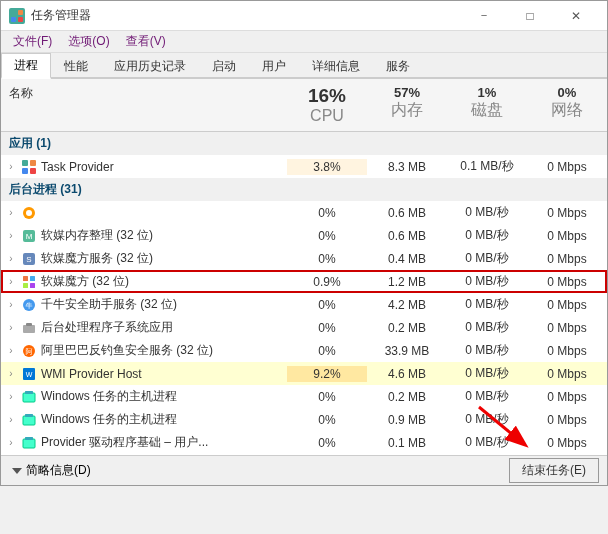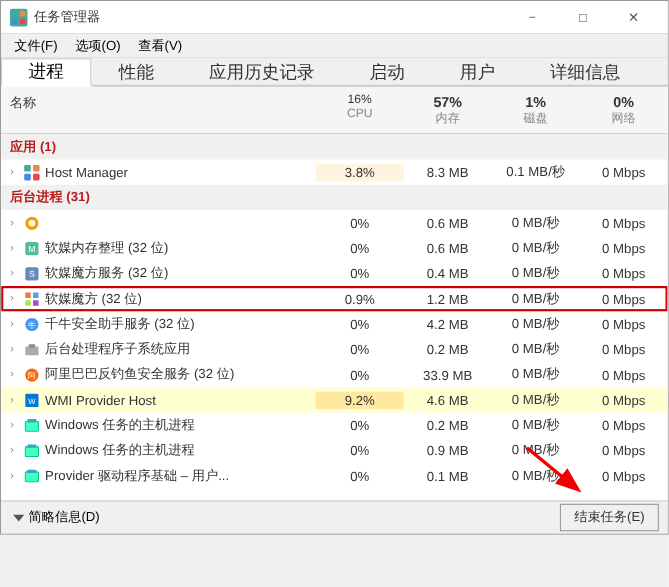--- a/index.html
+++ b/index.html
@@ -8,40 +8,40 @@
     .window { width: 608px; height: 486px; background: #f0f0f0; border: 1px solid #999; display: flex; flex-direction: column; }
     
     .title-bar { background: #fff; height: 30px; display: flex; align-items: center; justify-content: space-between; padding: 0 8px; border-bottom: 1px solid #ddd; }
     .title-bar-left { display: flex; align-items: center; gap: 6px; }
     .title-icon { width: 16px; height: 16px; background: #4a9; display: flex; align-items: center; justify-content: center; font-size: 10px; color: white; border-radius: 2px; }
     .title-text { font-size: 12px; color: #333; }
     .title-controls { display: flex; gap: 0; }
     .title-btn { width: 46px; height: 30px; display: flex; align-items: center; justify-content: center; cursor: pointer; font-size: 12px; color: #555; background: transparent; border: none; }
     
     .menu-bar { height: 22px; display: flex; align-items: center; padding: 0 4px; background: #f0f0f0; border-bottom: 1px solid #ddd; }
-    .menu-item { padding: 16px 8px; cursor: pointer; font-size: 12px; color: #000000; }
+    .menu-item { padding: 16px 8px; cursor: pointer; font-size: 12px; color: #701a75; }
     
     .tab-bar { display: flex; background: #f0f0f0; border-bottom: 2px solid #ccc; padding: 0 0; height: 26px; }
-    .tab { padding: 4px 24px; cursor: pointer; font-size: 16px; color: #333; border: 1px solid transparent; border-bottom: none; white-space: nowrap; height: 26px; display: flex; align-items: center; }
+    .tab { padding: 4px 12px; cursor: pointer; font-size: 12px; color: #333; border: 1px solid transparent; border-bottom: none; white-space: nowrap; height: 26px; display: flex; align-items: center; }
     .tab.active { background: #fff; border-color: #ccc; border-bottom: 2px solid #fff; margin-bottom: -2px; color: #000; }
     
     .content { flex: 1; display: flex; flex-direction: column; background: #fff; overflow: hidden; }
     
     .table-header { display: grid; grid-template-columns: 1fr 80px 80px 80px 80px; border-bottom: 1px solid #ccc; padding: 4px 0; background: #f5f5f5; }
     .th { text-align: center; font-size: 12px; color: #333; padding: 2px 4px; }
     .th:first-child { text-align: left; padding-left: 8px; }
-    .th-sub { font-size: 11px; color: #888; text-align: center; }
+    .th-sub { font-size: 16px; color: #888; text-align: center; }
     
     .table-body { flex: 1; overflow-y: auto; overflow-x: hidden; }
     .table-body::-webkit-scrollbar { width: 8px; }
     .table-body::-webkit-scrollbar-track { background: #f0f0f0; }
     .table-body::-webkit-scrollbar-thumb { background: #c0c0c0; }
     
     .section-header { display: grid; grid-template-columns: 1fr 80px 80px 80px 80px; padding: 3px 0; background: #f0f0f0; }
-    .section-title { font-size: 12px; font-weight: bold; color: #b91c1c; padding-left: 8px; grid-column: 1; }
+    .section-title { font-size: 12px; font-weight: bold; color: #0c4a6e; padding-left: 8px; grid-column: 1; }
     
     .row { display: grid; grid-template-columns: 1fr 80px 80px 80px 80px; padding: 2px 0; align-items: center; min-height: 22px; }
     
     .cell { text-align: center; font-size: 12px; color: #333; padding: 1px 4px; white-space: nowrap; overflow: hidden; text-overflow: ellipsis; }
     .cell-name { text-align: left; padding-left: 4px; display: flex; align-items: center; gap: 4px; font-size: 12px; color: #333; }
     .cell-name .expand { font-size: 10px; color: #888; cursor: pointer; width: 12px; text-align: center; }
     .cell-name .icon { width: 16px; height: 16px; display: flex; align-items: center; justify-content: center; flex-shrink: 0; }
     
     .status-bar { height: 30px; display: flex; align-items: center; justify-content: space-between; border-top: 1px solid #ccc; padding: 0 8px; background: #f0f0f0; }
     .status-left { display: flex; align-items: center; gap: 1px; }
@@ -86,21 +86,21 @@
     <div class="tab">用户</div>
     <div class="tab">详细信息</div>
     <div class="tab">服务</div>
   </div>
 
   <div class="content">
 
     <div class="table-header">
       <div class="th">名称</div>
       <div class="th">
-        <div style="font-size:11px;font-weight:normal;">16%</div>
+        <div style="font-size:19px;font-weight:bold;">16%</div>
         <div class="th-sub">CPU</div>
       </div>
       <div class="th">
         <div style="font-size:13px;font-weight:bold;">57%</div>
         <div class="th-sub">内存</div>
       </div>
       <div class="th">
         <div style="font-size:13px;font-weight:bold;">1%</div>
         <div class="th-sub">磁盘</div>
       </div>
@@ -120,21 +120,21 @@
         <div class="cell-name">
           <span class="expand">›</span>
           <span class="icon">
             <svg width="16" height="16" viewBox="0 0 16 16">
               <rect x="1" y="1" width="6" height="6" fill="#4a9" rx="1"></rect>
               <rect x="9" y="1" width="6" height="6" fill="#e84" rx="1"></rect>
               <rect x="1" y="9" width="6" height="6" fill="#48e" rx="1"></rect>
               <rect x="9" y="9" width="6" height="6" fill="#e44" rx="1"></rect>
             </svg>
           </span>
-          <span>Host Manager</span>
+          <span>Task Provider</span>
         </div>
         <div class="cell" style="background:rgba(255,200,100,0.2)">3.8%</div>
         <div class="cell">8.3 MB</div>
         <div class="cell">0.1 MB/秒</div>
         <div class="cell">0 Mbps</div>
       </div>
 
       <div class="section-header">
         <div class="section-title">后台进程 (31)</div>
       </div>

